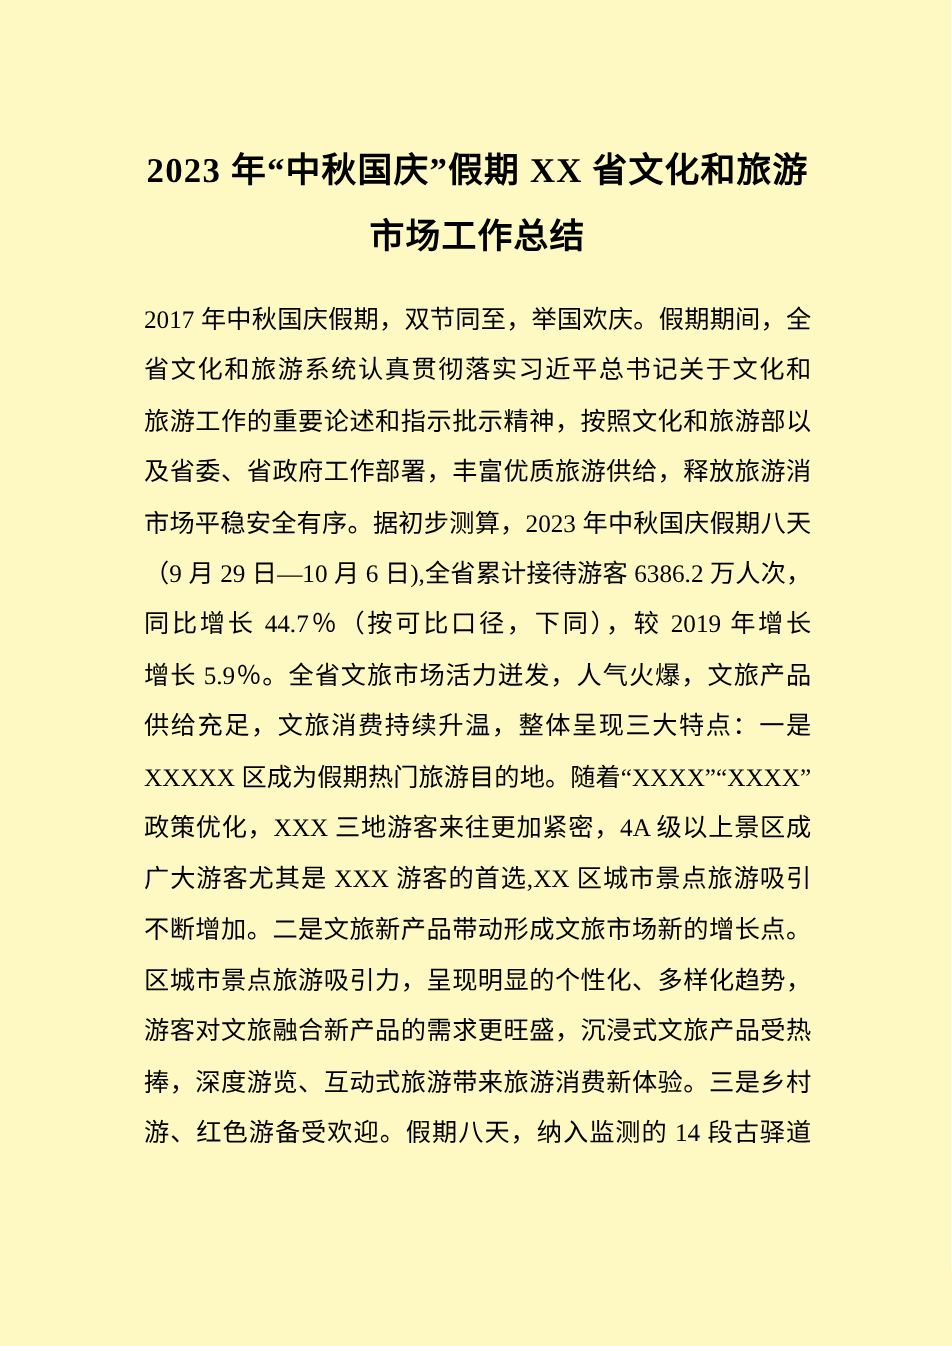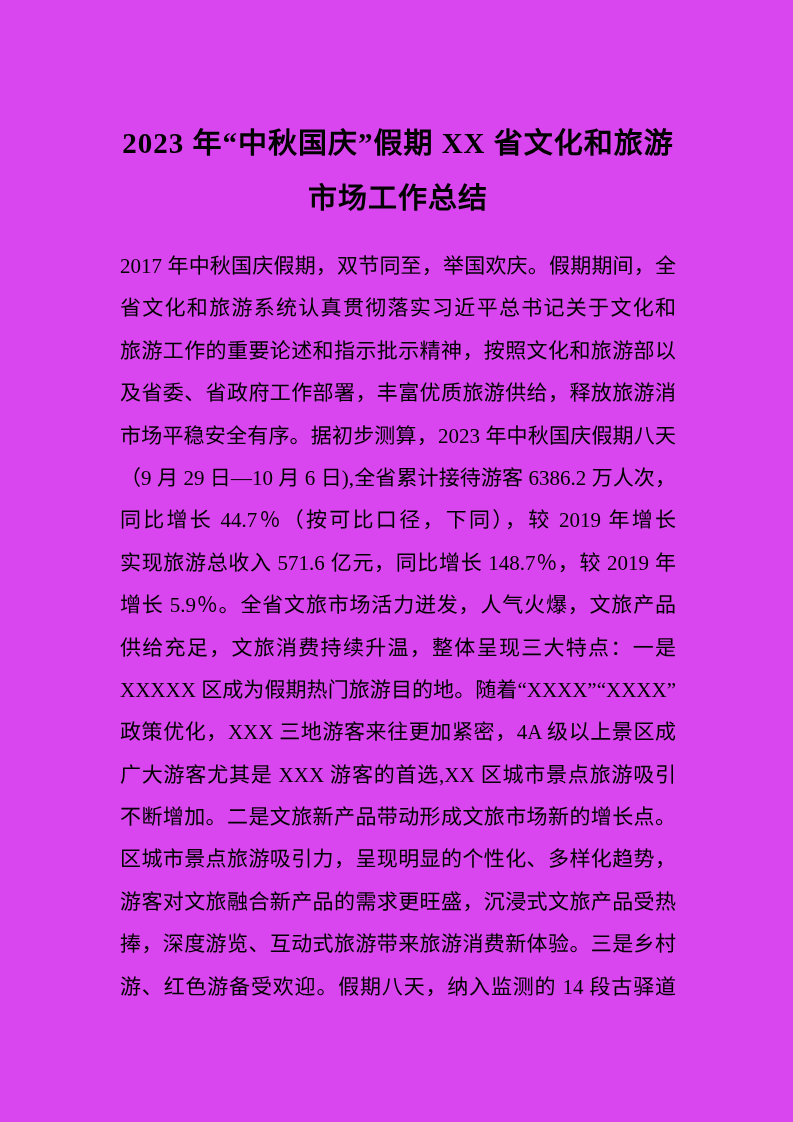--- a/index.html
+++ b/index.html
@@ -5,21 +5,21 @@
   html, body {
     margin: 0;
     padding: 0;
     background: #ffffff;
   }
   .page {
     position: relative;
     width: 793px;
     height: 1122px;
     box-sizing: border-box;
-    background: #d946ef;
+    background: #fef9c3;
     color: #000000;
     padding: 116px 117px 0 120px;
     overflow: hidden;
     font-family: "Liberation Serif", "DejaVu Serif", serif;
   }
   .doc-title {
     margin: 0 0 19px 0;
     text-align: center;
     font-size: 29px;
     font-weight: 700;
@@ -52,21 +52,20 @@
     <span class="title-line">市场工作总结</span>
   </h1>
   <div class="doc-body">
     <div class="body-line">2017 年中秋国庆假期，双节同至，举国欢庆。假期期间，全</div>
     <div class="body-line">省文化和旅游系统认真贯彻落实习近平总书记关于文化和</div>
     <div class="body-line">旅游工作的重要论述和指示批示精神，按照文化和旅游部以</div>
     <div class="body-line">及省委、省政府工作部署，丰富优质旅游供给，释放旅游消</div>
     <div class="body-line">市场平稳安全有序。据初步测算，2023 年中秋国庆假期八天</div>
     <div class="body-line">（9 月 29 日—10 月 6 日),全省累计接待游客 6386.2 万人次，</div>
     <div class="body-line">同比增长 44.7％（按可比口径，下同），较 2019 年增长 1.6％；</div>
-    <div class="body-line">实现旅游总收入 571.6 亿元，同比增长 148.7％，较 2019 年</div>
     <div class="body-line">增长 5.9％。全省文旅市场活力迸发，人气火爆，文旅产品</div>
     <div class="body-line">供给充足，文旅消费持续升温，整体呈现三大特点：一是</div>
     <div class="body-line">XXXXX 区成为假期热门旅游目的地。随着“XXXX”“XXXX”</div>
     <div class="body-line">政策优化，XXX 三地游客来往更加紧密，4A 级以上景区成为</div>
     <div class="body-line">广大游客尤其是 XXX 游客的首选,XX 区城市景点旅游吸引力</div>
     <div class="body-line">不断增加。二是文旅新产品带动形成文旅市场新的增长点。</div>
     <div class="body-line">区城市景点旅游吸引力，呈现明显的个性化、多样化趋势，</div>
     <div class="body-line">游客对文旅融合新产品的需求更旺盛，沉浸式文旅产品受热</div>
     <div class="body-line">捧，深度游览、互动式旅游带来旅游消费新体验。三是乡村</div>
     <div class="body-line">游、红色游备受欢迎。假期八天，纳入监测的 14 段古驿道</div>

